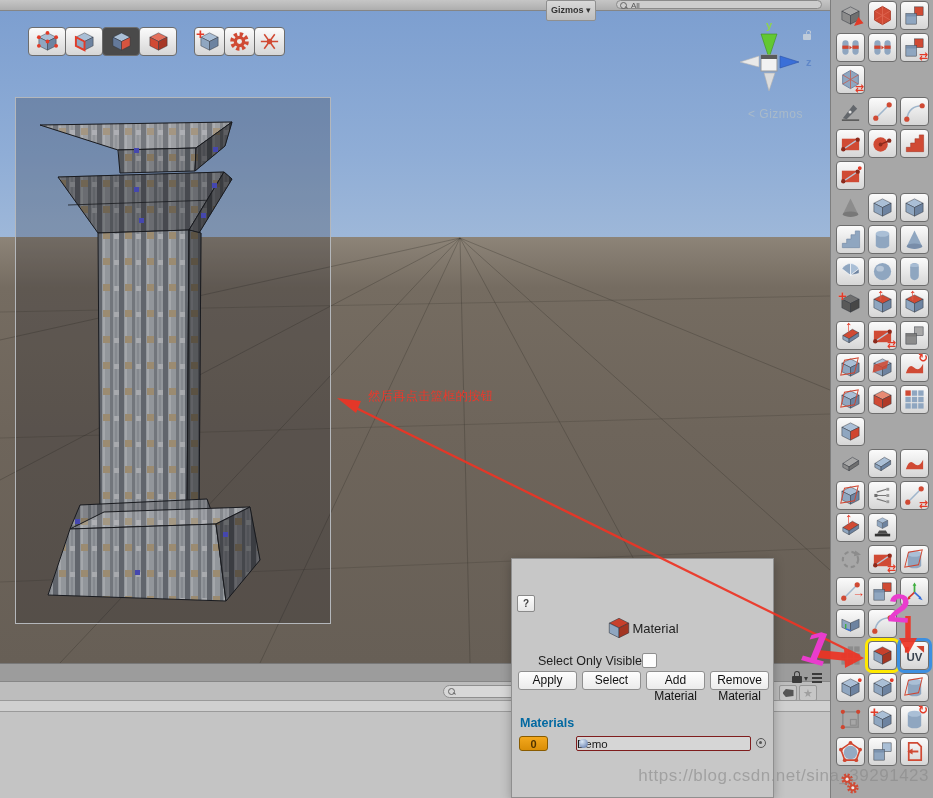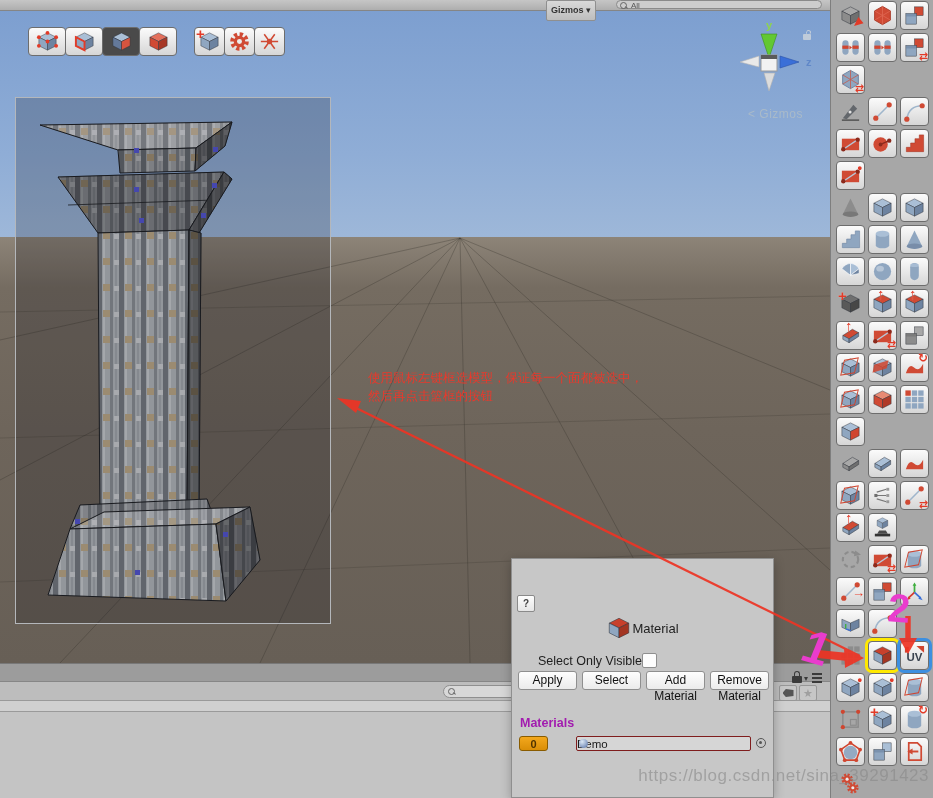--- a/index.html
+++ b/index.html
@@ -84,21 +84,21 @@
   .props-close{position:absolute;right:6px;top:8px;width:14px;height:13px;background:#cfcfcf;border:1px solid #b2b2b2;color:#f0f0f0;font-size:10px;line-height:12px;text-align:center;border-radius:2px;}
   .help-btn{position:absolute;left:5px;top:36px;width:16px;height:15px;background:linear-gradient(#fdfdfd,#e6e6e6);border:1px solid #8a8a8a;border-radius:2px;font-size:10px;font-weight:bold;color:#444;text-align:center;line-height:15px;}
   .mat-head{position:absolute;left:0;top:56px;width:100%;display:flex;align-items:center;justify-content:center;}
   .mat-head .glyph{width:26px;height:26px;}
   .mat-head .lbl{font-size:13px;color:#1e1e1e;}
   .sov-row{position:absolute;left:8px;top:94px;width:247px;display:flex;align-items:center;justify-content:center;}
   .sov-row .lbl{font-size:12.5px;color:#1e1e1e;}
   .checkbox{width:13px;height:13px;background:#fdfdfd;border:1px solid #8f8f8f;border-radius:2px;margin-right:92px;}
   .btn-grid{position:absolute;left:6px;top:112px;width:251px;display:grid;grid-template-columns:1fr 1fr 1fr 1fr;gap:5px;}
   .ubtn{height:17px;background:linear-gradient(#fefefe,#ebebeb);border:1px solid #8f8f8f;border-radius:3px;font-size:12px;color:#111;text-align:center;line-height:16px;}
-  .mats-head{position:absolute;left:8px;top:157px;font-size:12.5px;font-weight:bold;color:#a21caf;}
+  .mats-head{position:absolute;left:8px;top:157px;font-size:12.5px;font-weight:bold;color:#0369a1;}
   .slot-badge{position:absolute;left:7px;top:177px;width:29px;height:15px;background:linear-gradient(#f3a81d,#da8e07);border:1px solid #8a5c00;border-radius:3px;font-size:11px;font-weight:bold;color:#503300;text-align:center;line-height:14px;box-sizing:border-box;}
   .obj-field{position:absolute;left:64px;top:177px;width:175px;height:15px;background:#d6d6d6;border:1px solid #7f1d1d;border-radius:2px;font-size:11.5px;color:#1a1a1a;line-height:14px;padding-left:0;box-sizing:border-box;}
   .obj-field .sph{position:absolute;left:2px;top:2px;width:9px;height:9px;border-radius:50%;background:radial-gradient(circle at 35% 30%,#dbe8f5,#7c93bd 70%,#5a6f96);}
   .obj-pick{position:absolute;left:244px;top:179px;width:10px;height:10px;border:1.4px solid #555;border-radius:50%;box-sizing:border-box;}
   .obj-pick:after{content:"";position:absolute;left:2px;top:2px;width:3px;height:3px;background:#555;border-radius:50%;}
 
   
   .cn-note{position:absolute;left:368px;top:359px;z-index:30;font-size:12.5px;color:#e8392c;line-height:18px;white-space:pre;}
   .overlay-svg{position:absolute;left:0;top:0;z-index:50;pointer-events:none;}
   .step-num{position:absolute;z-index:55;color:var(--mg);font-weight:bold;pointer-events:none;}
@@ -425,21 +425,21 @@
       <rect x="29" y="37" width="16" height="4" fill="#5b5b5b"></rect>
       <text x="37" y="11" font-size="11" font-weight="bold" fill="#8ed44e" text-anchor="middle">y</text>
       <text x="74" y="48" font-size="11" font-weight="bold" fill="#5f87c8">z</text>
     </svg>
     <div class="scene-lock">
         <span class="sh"></span>
         <span class="bd"></span>
       </div>
     <div class="persp-label"><span>&lt;</span> <span>Gizmos</span></div>
 
-    <div class="cn-note"><span>使用鼠标左键框选模型，保证每一个面都被选中，</span><br><span>然后再点击篮框的按钮</span></div>
+    <div class="cn-note"><br><span>然后再点击篮框的按钮</span></div>
   </div>
 
   <div class="bstrip1"></div>
   <div class="bstrip2"></div>
   <div class="bstrip3"></div>
   <div class="bbody"></div>
   <div class="insp-search">
       <span class="mini-mag"></span>
     </div>
   <div class="lock-ico">

